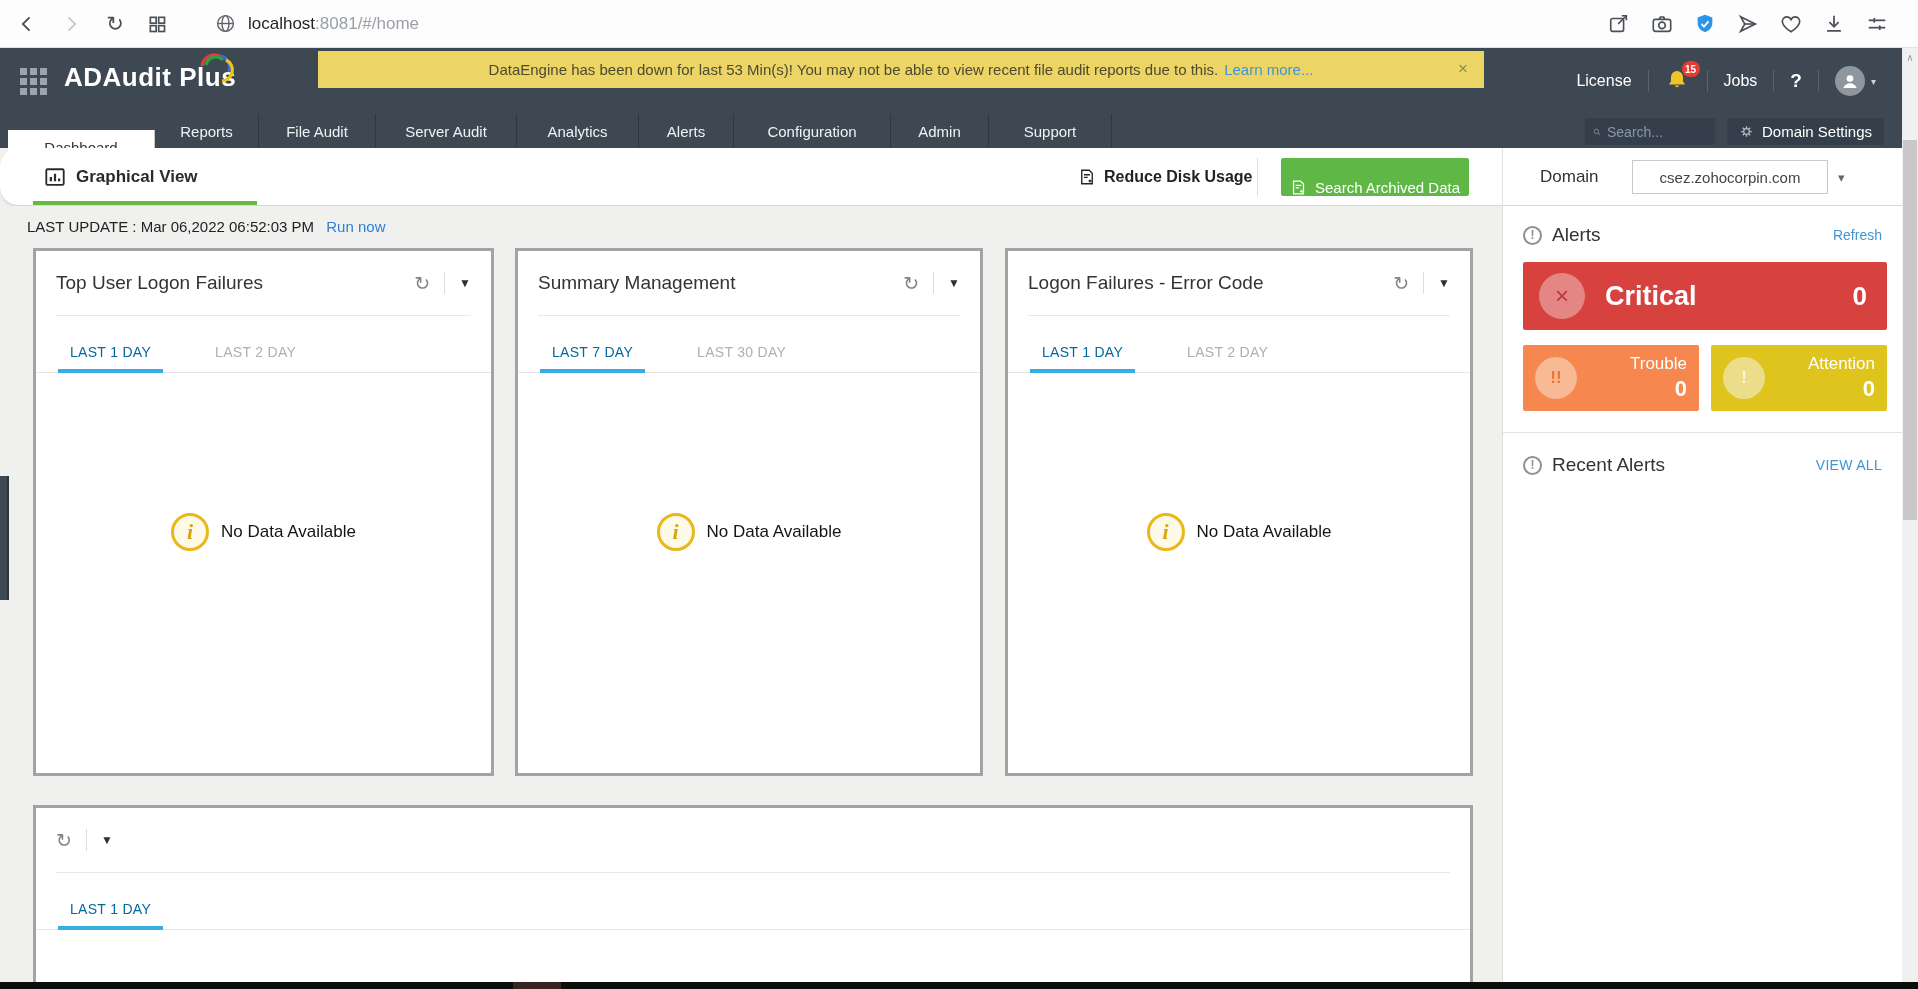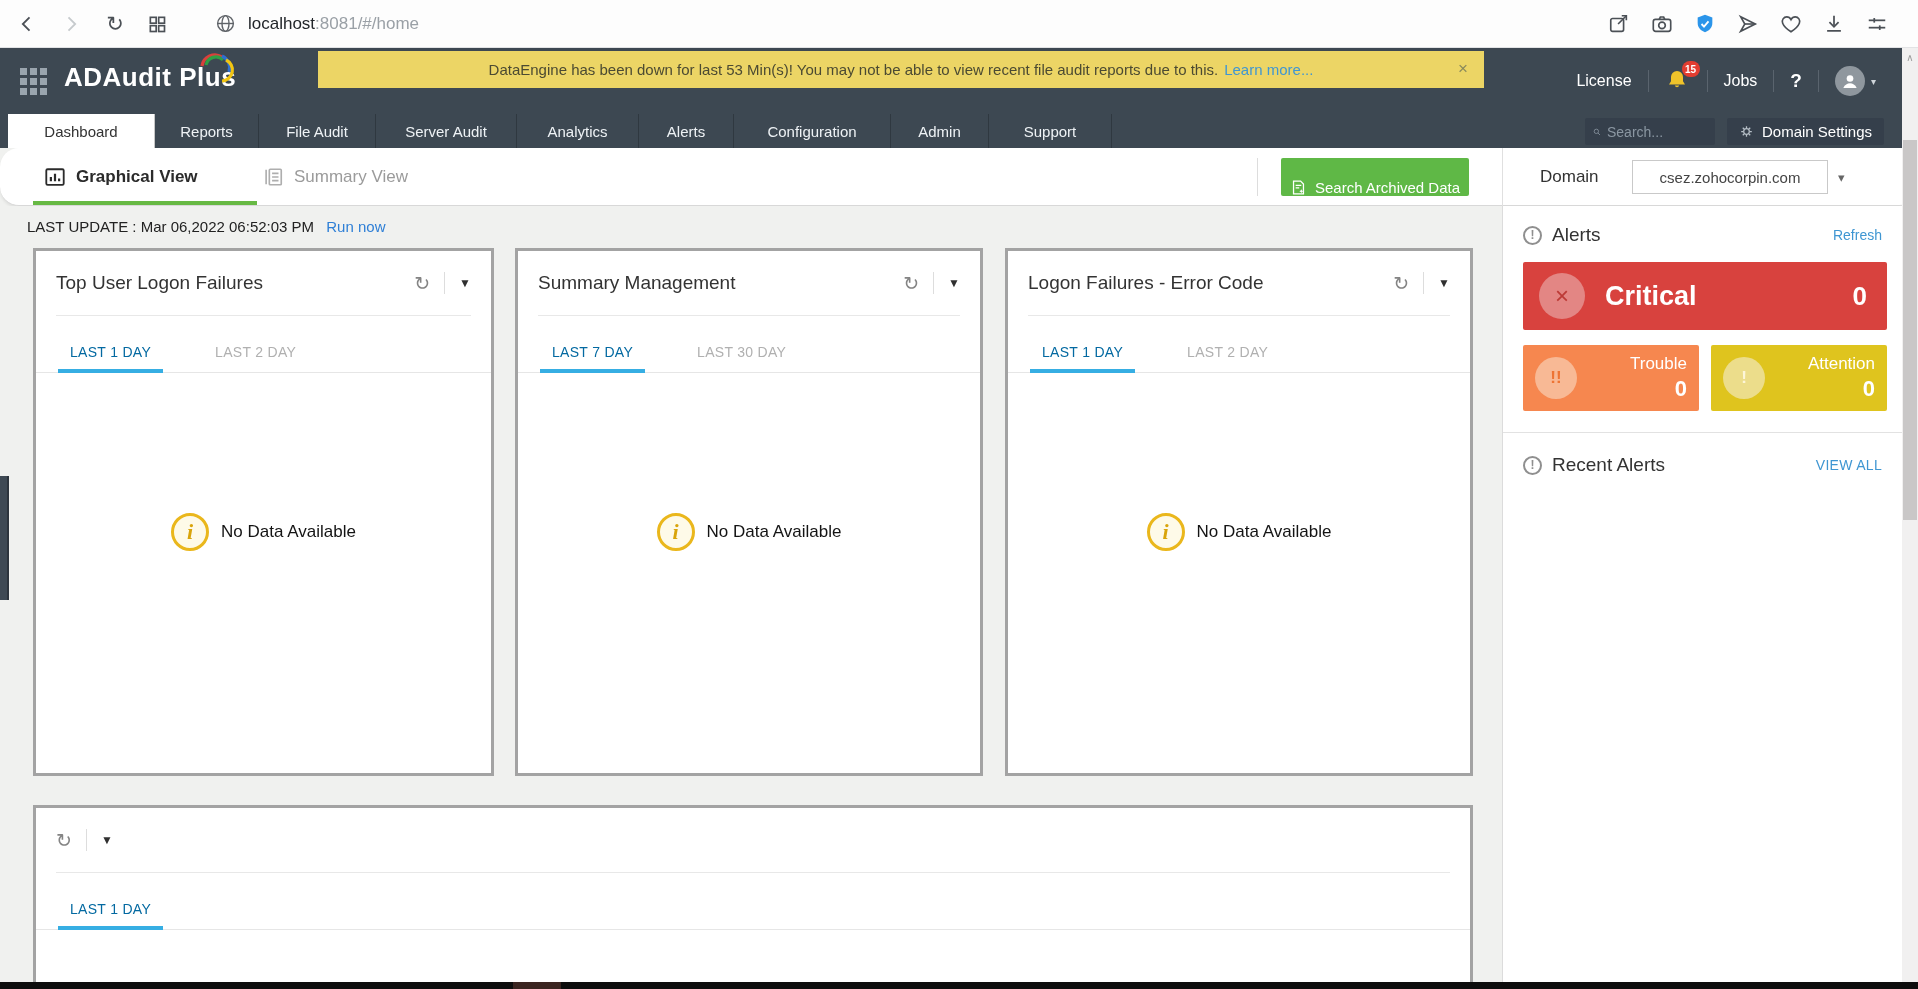--- a/index.html
+++ b/index.html
@@ -34,21 +34,21 @@
   .bell-wrap { position:relative; width:26px; height:26px; cursor:pointer; }
   .bell-badge { position:absolute; top:-7px; right:-9px; min-width:18px; height:16px; border-radius:9px; background:#e23d30; color:#fff; font-size:10px; font-weight:bold; display:flex; align-items:center; justify-content:center; padding:0 3px; }
   .help-q { color:#fff; font-size:19px; font-weight:bold; cursor:pointer; }
   .avatar { width:30px; height:30px; border-radius:50%; background:#8f979e; display:flex; align-items:center; justify-content:center; cursor:pointer; }
   .avatar-caret { color:#cfd5da; font-size:10px; margin-left:6px; cursor:pointer; }
 
   
   .nav-row { position:absolute; left:0; top:114px; width:1918px; height:34px; background:#3d4852; display:flex; }
   .ntab { height:34px; display:flex; align-items:center; justify-content:center; color:#eef2f5; font-size:15px; border-right:1px solid rgba(0,0,0,.22); cursor:pointer; }
   .ntab.first { margin-left:8px; }
-  .ntab.active { background:#fff; color:#333; }
+  .ntab.active { background:#fff; color:#333;margin-top:16px; }
   .nav-search { position:absolute; left:1585px; top:4px; width:130px; height:27px; background:#353f4b; border-radius:2px; display:flex; align-items:center; padding:0 8px; }
   .nav-search input { background:transparent; border:none; outline:none; color:#cfd6dc; font-size:14px; width:100px; margin-left:6px; font-family:"Liberation Sans",sans-serif; }
   .nav-search input::placeholder { color:#8b97a2; }
   .domain-settings { position:absolute; left:1727px; top:4px; height:27px; padding:0 12px; background:#353f4b; border-radius:2px; display:flex; align-items:center; gap:8px; color:#fff; font-size:15px; cursor:pointer; }
 
   
   .sub-toolbar { position:absolute; left:0; top:148px; width:1918px; height:58px; background:#fff; border-bottom:1px solid #d8d8d8; box-shadow:0 2px 3px rgba(0,0,0,.07);border-radius:19px; }
   .view-tab { position:absolute; top:0; height:58px; display:flex; align-items:center; gap:10px; cursor:pointer; }
   .view-tab.graphical { left:44px; color:#2b2b2b; font-size:17px; font-weight:bold; }
   .view-tab.summary { left:262px; color:#9b9b9b; font-size:17px; }
@@ -275,30 +275,30 @@
 </div>
 
 <div class="sub-toolbar">
   <div class="view-tab graphical">
     <svg width="22" height="22" viewBox="0 0 24 24" fill="none" stroke="#2b2b2b" stroke-width="2">
         <rect x="2.5" y="3.5" width="19" height="17" rx="1.5"></rect>
         <path d="M7.5 16.5v-4.5M12 16.5v-8M16.5 16.5v-3" stroke-width="2.4"></path>
       </svg>
     <span>Graphical View</span>
   </div>
-  <div class="view-tab summary">
-    <svg width="22" height="22" viewBox="0 0 24 24" fill="none" stroke="#aeaeae" stroke-width="1.8">
-        <path d="M4.5 4v16"></path>
-        <rect x="8" y="3.5" width="13" height="17" rx="1"></rect>
-        <path d="M11 8h7M11 12h7M11 16h7"></path>
-      </svg>
-    <span>Summary View</span>
-  </div>
   <div class="green-underline"></div>
 
+  <div class="reduce-disk">
+    <svg width="18" height="18" viewBox="0 0 24 24" fill="none" stroke="#222" stroke-width="1.8">
+        <path d="M5 3h10l4 4v14H5z"></path>
+        <path d="M8 9h8M8 12.5h5"></path>
+        <path d="M16 14.5l.9 1.9 1.9.9-1.9.9-.9 1.9-.9-1.9-1.9-.9 1.9-.9z" fill="#222" stroke="none"></path>
+      </svg>
+    <span>Reduce Disk Usage</span>
+  </div>
   <div class="tsep"></div>
   <button class="btn-archived">
     <svg width="17" height="17" viewBox="0 0 24 24" fill="none" stroke="#fff" stroke-width="1.8">
         <path d="M5 3h10l4 4v14H5z"></path>
         <path d="M8 9h8M8 12.5h5"></path>
         <path d="M16 14.5l.9 1.9 1.9.9-1.9.9-.9 1.9-.9-1.9-1.9-.9 1.9-.9z" fill="#fff" stroke="none"></path>
       </svg>
     <span>Search Archived Data</span>
   </button>
 

